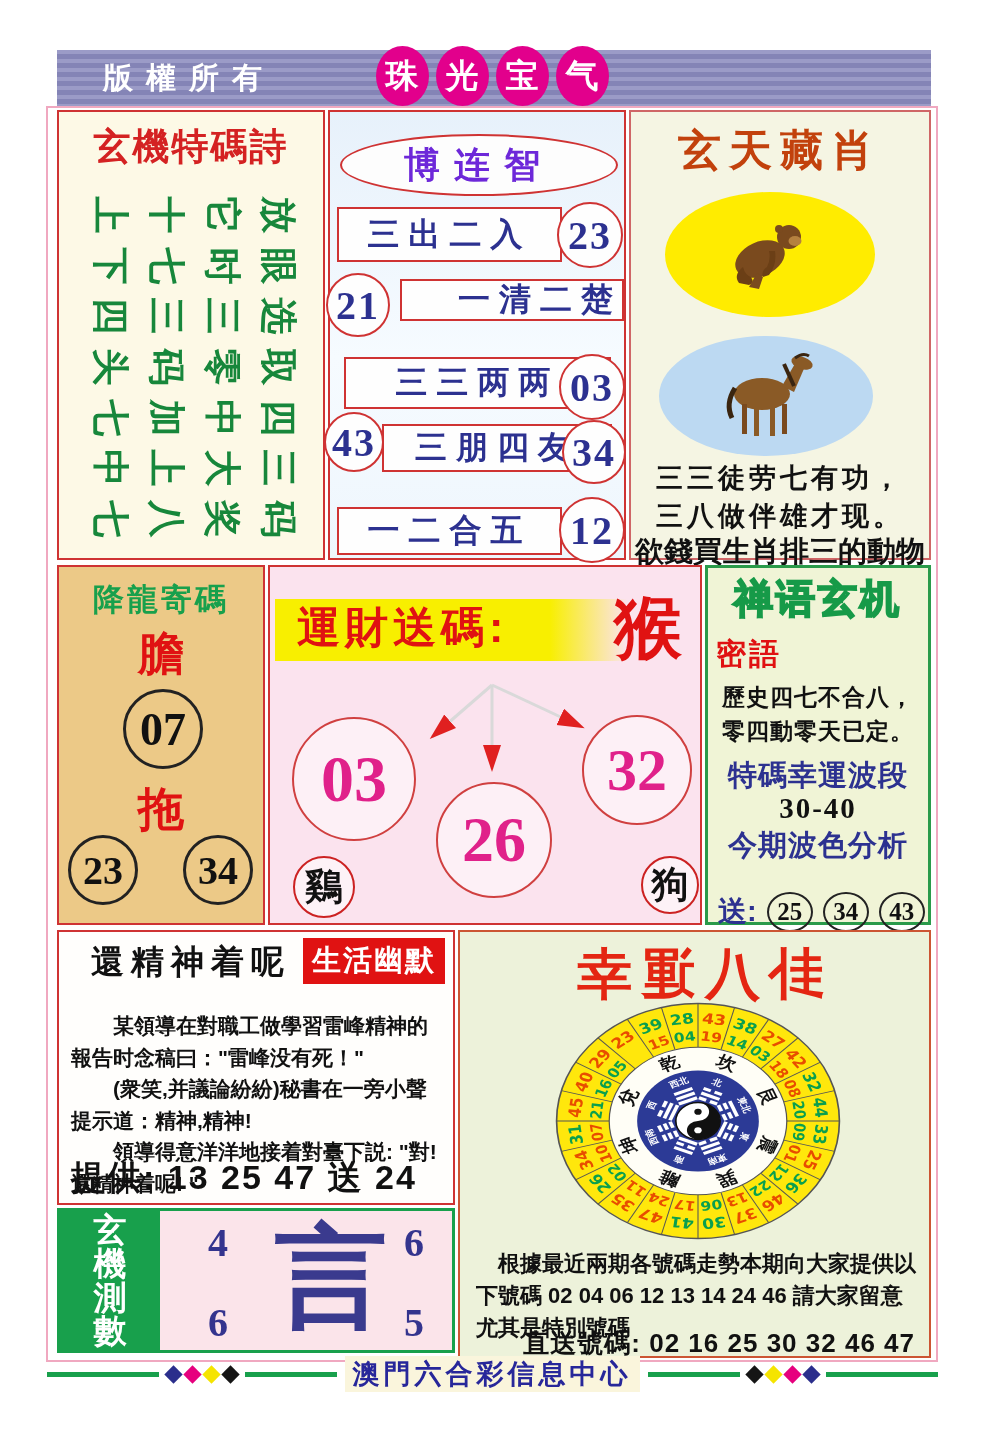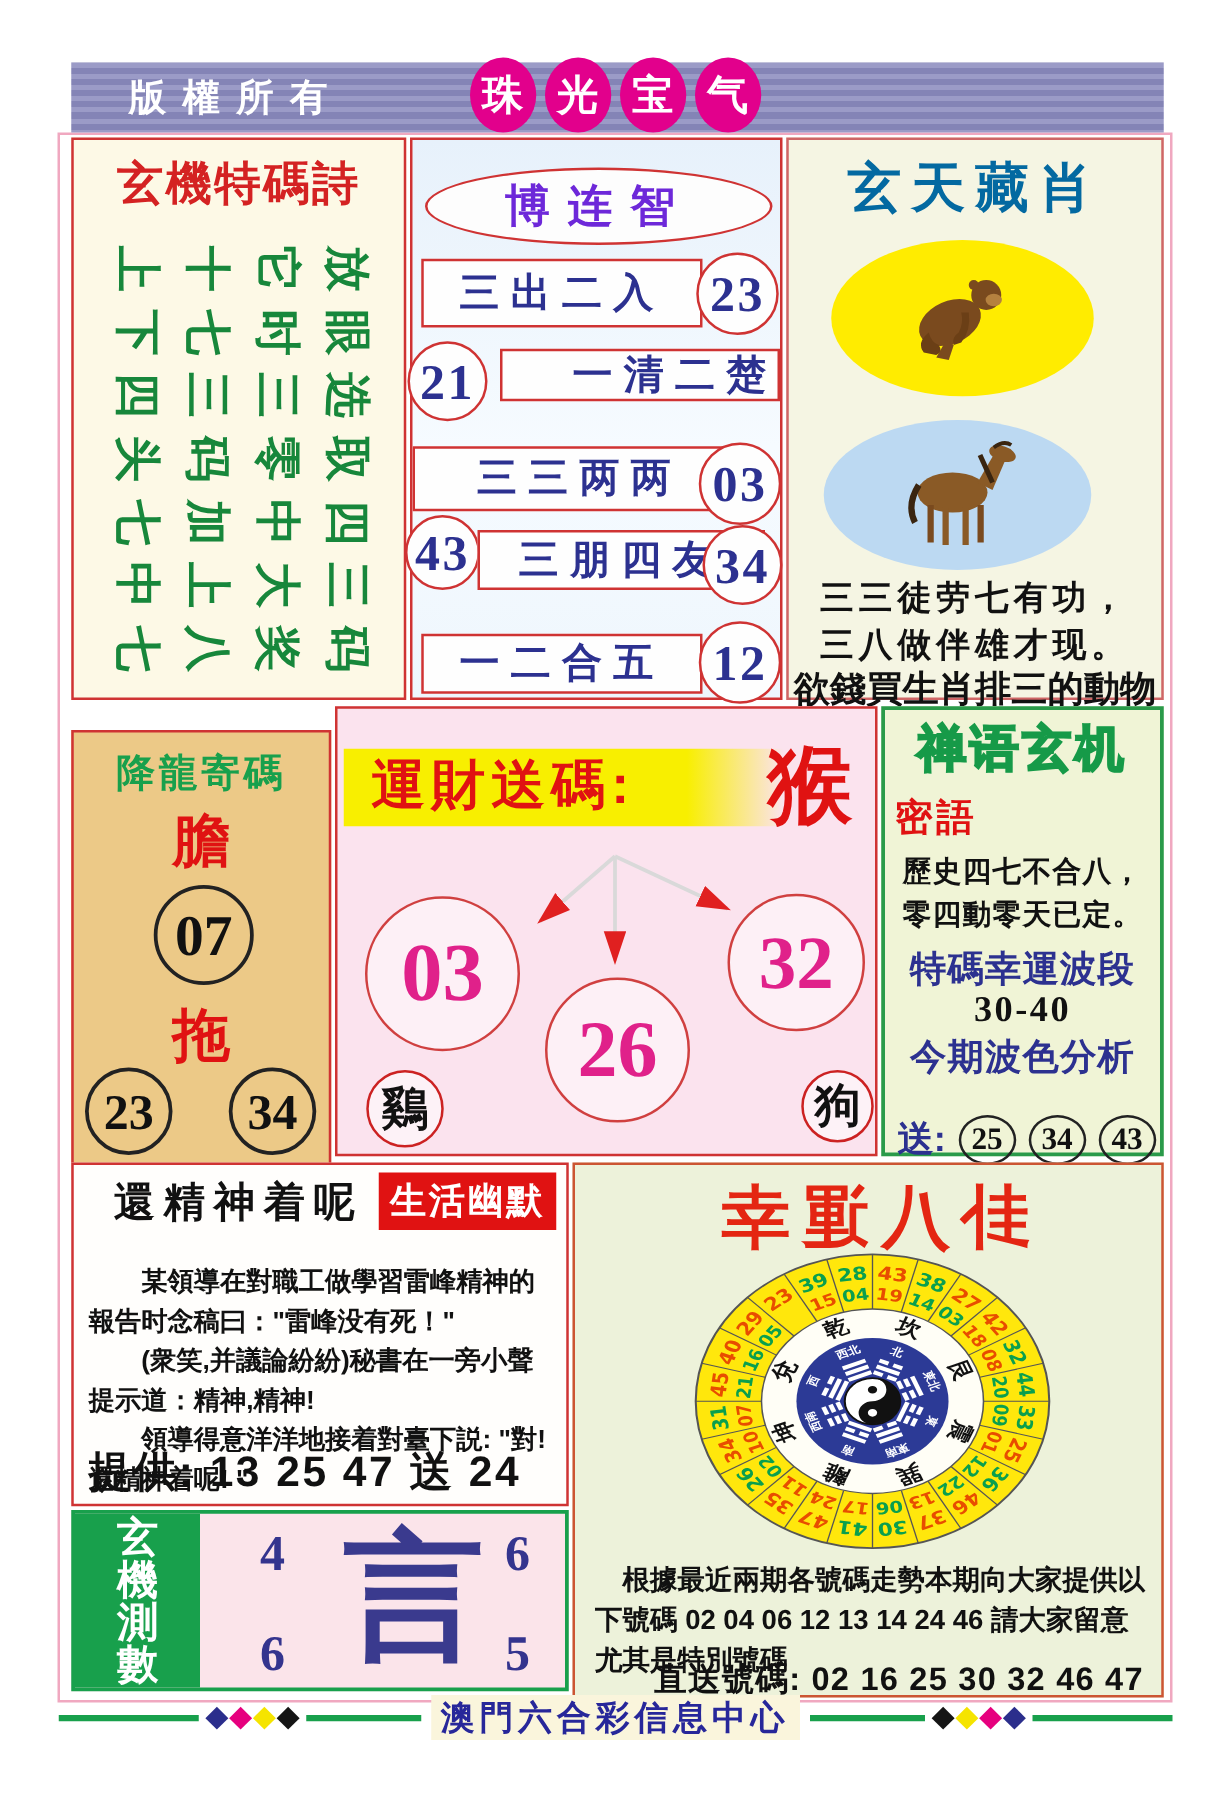--- a/index.html
+++ b/index.html
@@ -30,27 +30,27 @@
   #blz{left:328px;top:110px;width:298px;height:450px;background:linear-gradient(180deg,#e7f1fb 0%,#f6fbff 55%,#eef6fd 100%);}
   #blz .oval{position:absolute;left:10px;top:22px;width:278px;height:62px;border:2px solid #cf3333;border-radius:50%;
     background:#fdfdfd;display:flex;align-items:center;justify-content:center;}
   #blz .oval span{color:#6d28d9;font-weight:bold;font-size:36px;letter-spacing:14px;}
   .blz-rect{position:absolute;border:2px solid #cf3333;background:#fefefe;display:flex;align-items:center;justify-content:center;
     color:#2c3190;font-weight:bold;font-size:32px;letter-spacing:9px;white-space:nowrap;}
   .blz-num{position:absolute;border:2px solid #cf3333;border-radius:50%;background:#fefefe;display:flex;align-items:center;justify-content:center;
     color:#2c3190;font-weight:bold;font-family:"Liberation Serif","DejaVu Serif",serif;font-size:40px;letter-spacing:2px;}
   
   #xt{left:629px;top:110px;width:302px;height:450px;background:#f5f5e3;border:2px solid #cf6666;}
-  #xt .title{position:absolute;top:10px;width:100%;text-align:center;color:#0369a1;font-weight:bold;font-size:43px;letter-spacing:8px;}
+  #xt .title{position:absolute;top:10px;width:100%;text-align:center;color:#c2410c;font-weight:bold;font-size:43px;letter-spacing:8px;}
   .anim-oval{position:absolute;border-radius:50%;display:flex;align-items:center;justify-content:center;}
   #ovalY{left:34px;top:80px;width:210px;height:125px;background:#ffec00;}
   #ovalB{left:28px;top:224px;width:214px;height:120px;background:#bcd9f2;}
   .xt-line{position:absolute;width:100%;text-align:center;color:#111;font-weight:bold;}
   
-  #jl{left:57px;top:584px;width:208px;height:360px;background:#ecc987;}
+  #jl{left:57px;top:565px;width:208px;height:360px;background:#ecc987;}
   #jl .title{position:absolute;top:12px;width:100%;text-align:center;color:#18a04c;font-weight:bold;font-size:31px;letter-spacing:3px;}
   .jl-red{position:absolute;width:100%;text-align:center;color:#e01212;font-weight:bold;font-size:46px;}
   .blackcirc{position:absolute;border:3px solid #222;border-radius:50%;display:flex;align-items:center;justify-content:center;
     color:#111;font-weight:bold;font-family:"Liberation Serif","DejaVu Serif",serif;}
   
   #yc{left:268px;top:565px;width:434px;height:360px;background:#fbe3ee;}
   #yc .banner{position:absolute;left:5px;top:32px;width:352px;height:62px;
     background:linear-gradient(90deg,#f8ef00 0 78%,rgba(248,239,0,0) 100%);display:flex;align-items:flex-start;}
   #yc .banner span{color:#e01212;font-weight:bold;font-size:43px;letter-spacing:5px;padding-left:22px;white-space:nowrap;}
   #yc .zodiac{position:absolute;left:344px;top:16px;color:#e01212;font-weight:bold;font-size:68px;}
@@ -149,21 +149,21 @@
   </div>
 
   <div class="box rbox" id="blz">
     <div class="oval">
       <span>博连智</span>
     </div>
     <div class="blz-rect" style="left:7px;top:95px;width:225px;height:55px;">三出二入</div>
     <div class="blz-num" style="left:227px;top:90px;width:66px;height:66px;">23</div>
     <div class="blz-num" style="left:-4px;top:161px;width:64px;height:64px;">21</div>
     <div class="blz-rect" style="left:70px;top:167px;width:224px;height:42px;padding-left:56px;">一清二楚</div>
-    <div class="blz-rect" style="left:0;top:245px;width:267px;height:52px;">三三两两</div>
+    <div class="blz-rect" style="left:14px;top:245px;width:267px;height:52px;">三三两两</div>
     <div class="blz-num" style="left:229px;top:242px;width:66px;height:66px;">03</div>
     <div class="blz-num" style="left:-6px;top:300px;width:60px;height:60px;">43</div>
     <div class="blz-rect" style="left:52px;top:312px;width:230px;height:48px;">三朋四友</div>
     <div class="blz-num" style="left:232px;top:308px;width:64px;height:64px;">34</div>
     <div class="blz-rect" style="left:7px;top:395px;width:225px;height:48px;">一二合五</div>
     <div class="blz-num" style="left:229px;top:385px;width:66px;height:66px;">12</div>
   </div>
 
   <div class="box" id="xt">
     <div class="title">玄天藏肖</div>

